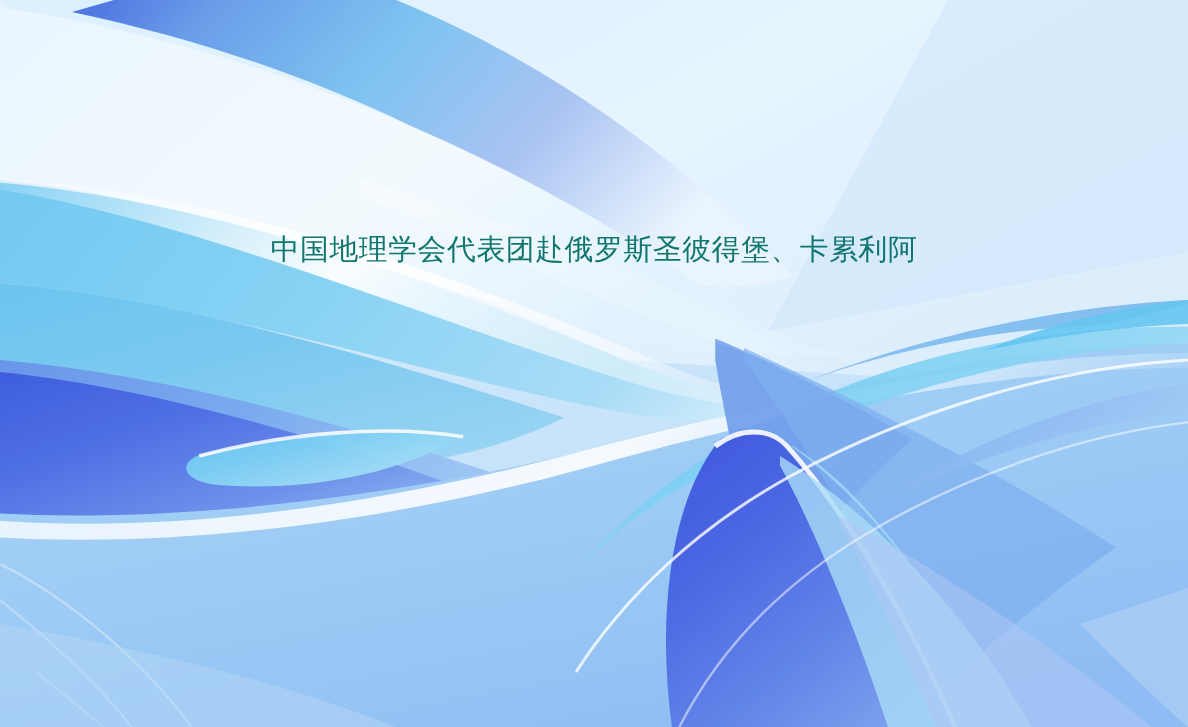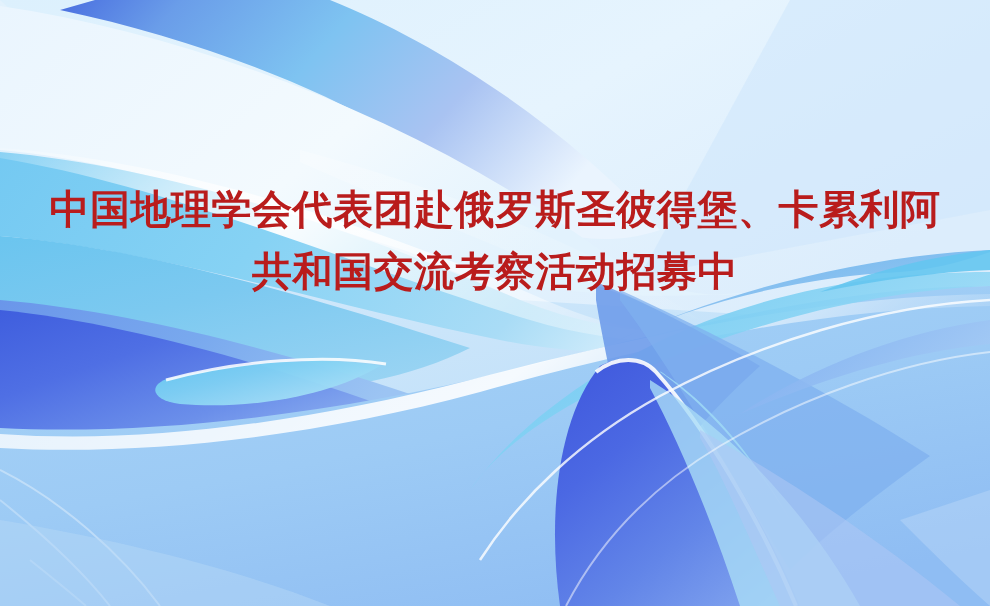--- a/index.html
+++ b/index.html
@@ -38,24 +38,24 @@
     display: flex;
     flex-direction: column;
     align-items: center;
     justify-content: flex-start;
     pointer-events: none;
   }
 
   .title-line {
     width: 100%;
     text-align: center;
-    color: #b91c1c;
-    font-size: 40px;
+    color: #0f766e;
+    font-size: 24px;
     line-height: 62px;
-    font-weight: 700;
+    font-weight: 400;
     letter-spacing: 0.5px;
     white-space: nowrap;
     font-family: "Liberation Sans", "DejaVu Sans", sans-serif;
   }
 
   #title-line-1 { margin-top: 178px; }
   #title-line-2 { margin-top: 0px; }
 </style>
 </head>
 <body>
@@ -263,16 +263,15 @@
     <path fill="none" stroke="#ffffff" stroke-opacity="0.28" stroke-width="2" d="M 0 500 C 40 532 80 568 110 606"></path>
     <path fill="none" stroke="#ffffff" stroke-opacity="0.22" stroke-width="2" d="M 30 560 C 50 576 70 592 86 606"></path>
 
     <path fill="#b9d9f7" opacity="0.45" d="M 0 520 C 120 540 240 570 330 606 L 0 606 Z"></path>
 
     <path fill="#b8d6f7" opacity="0.5" d="M 900 520 C 930 550 960 580 990 606 L 990 490 Z"></path>
   </svg>
 
   <div id="headline">
     <div class="title-line" id="title-line-1">中国地理学会代表团赴俄罗斯圣彼得堡、卡累利阿</div>
-    <div class="title-line" id="title-line-2">共和国交流考察活动招募中</div>
   </div>
 
 </div>
 
 </body></html>

